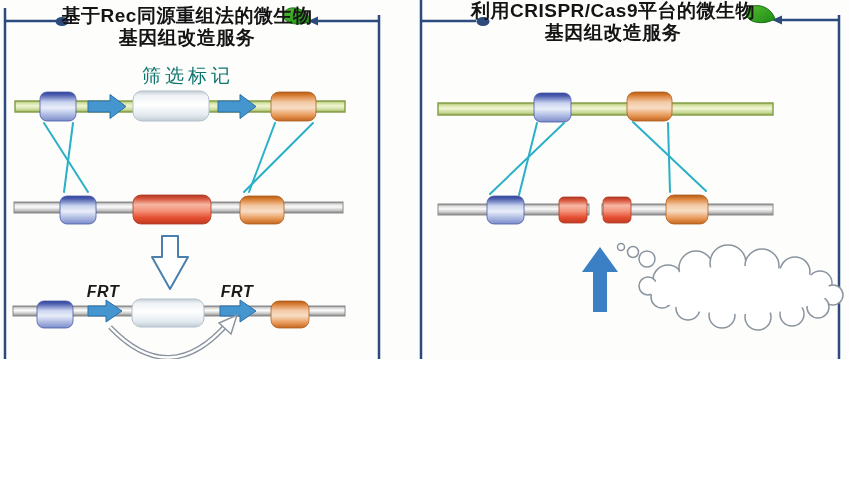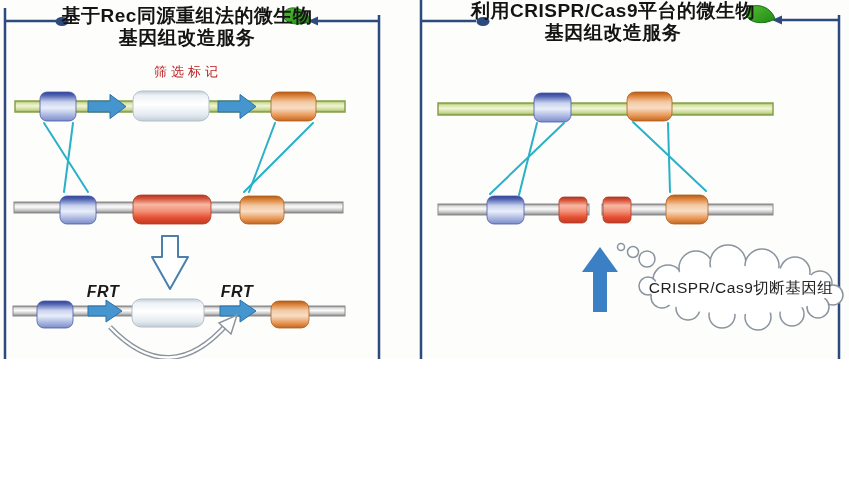--- a/index.html
+++ b/index.html
@@ -3,21 +3,21 @@
 <meta charset="utf-8">
 <style>
   html,body{margin:0;padding:0;background:#ffffff;}
   .stage{
     position:relative;width:849px;height:359px;overflow:hidden;
     background:#fdfdfc;font-family:"Liberation Sans",sans-serif;
   }
   .stage svg{position:absolute;left:0;top:0;}
   .txt{position:absolute;text-align:center;color:#111;}
   .panel-title{font-size:19px;line-height:22px;font-weight:bold;color:#141414;letter-spacing:0.5px;}
-  .serif-label{font-family:"DejaVu Serif","Liberation Serif",serif;font-size:13px;letter-spacing:4px;color:#b91c1c;}
+  .serif-label{font-family:"DejaVu Serif","Liberation Serif",serif;font-size:19px;letter-spacing:4px;color:#0f766e;}
   .frt-label{font-style:italic;font-weight:bold;font-size:16px;color:#1a1a1a;letter-spacing:0.5px;}
   .cloud-label{font-size:15.5px;color:#222;letter-spacing:0.5px;}
 </style>
 </head>
 <body>
 
 <div class="stage">
 
 <svg width="849" height="500" viewBox="0 0 849 500">
   <defs>
@@ -202,15 +202,14 @@
   <div class="txt panel-title" style="left:455px;top:0;width:316px;">
     <div>利用CRISPR/Cas9平台的微生物</div>
     <div>基因组改造服务</div>
   </div>
 
   <div class="txt serif-label" style="left:108px;top:63px;width:160px;">筛选标记</div>
 
   <div class="txt frt-label" style="left:80px;top:283px;width:46px;">FRT</div>
   <div class="txt frt-label" style="left:214px;top:283px;width:46px;">FRT</div>
 
-  <div class="txt cloud-label" style="left:648px;top:278px;width:186px;">CRISPR/Cas9切断基因组</div>
 
 </div>
 
 </body></html>

